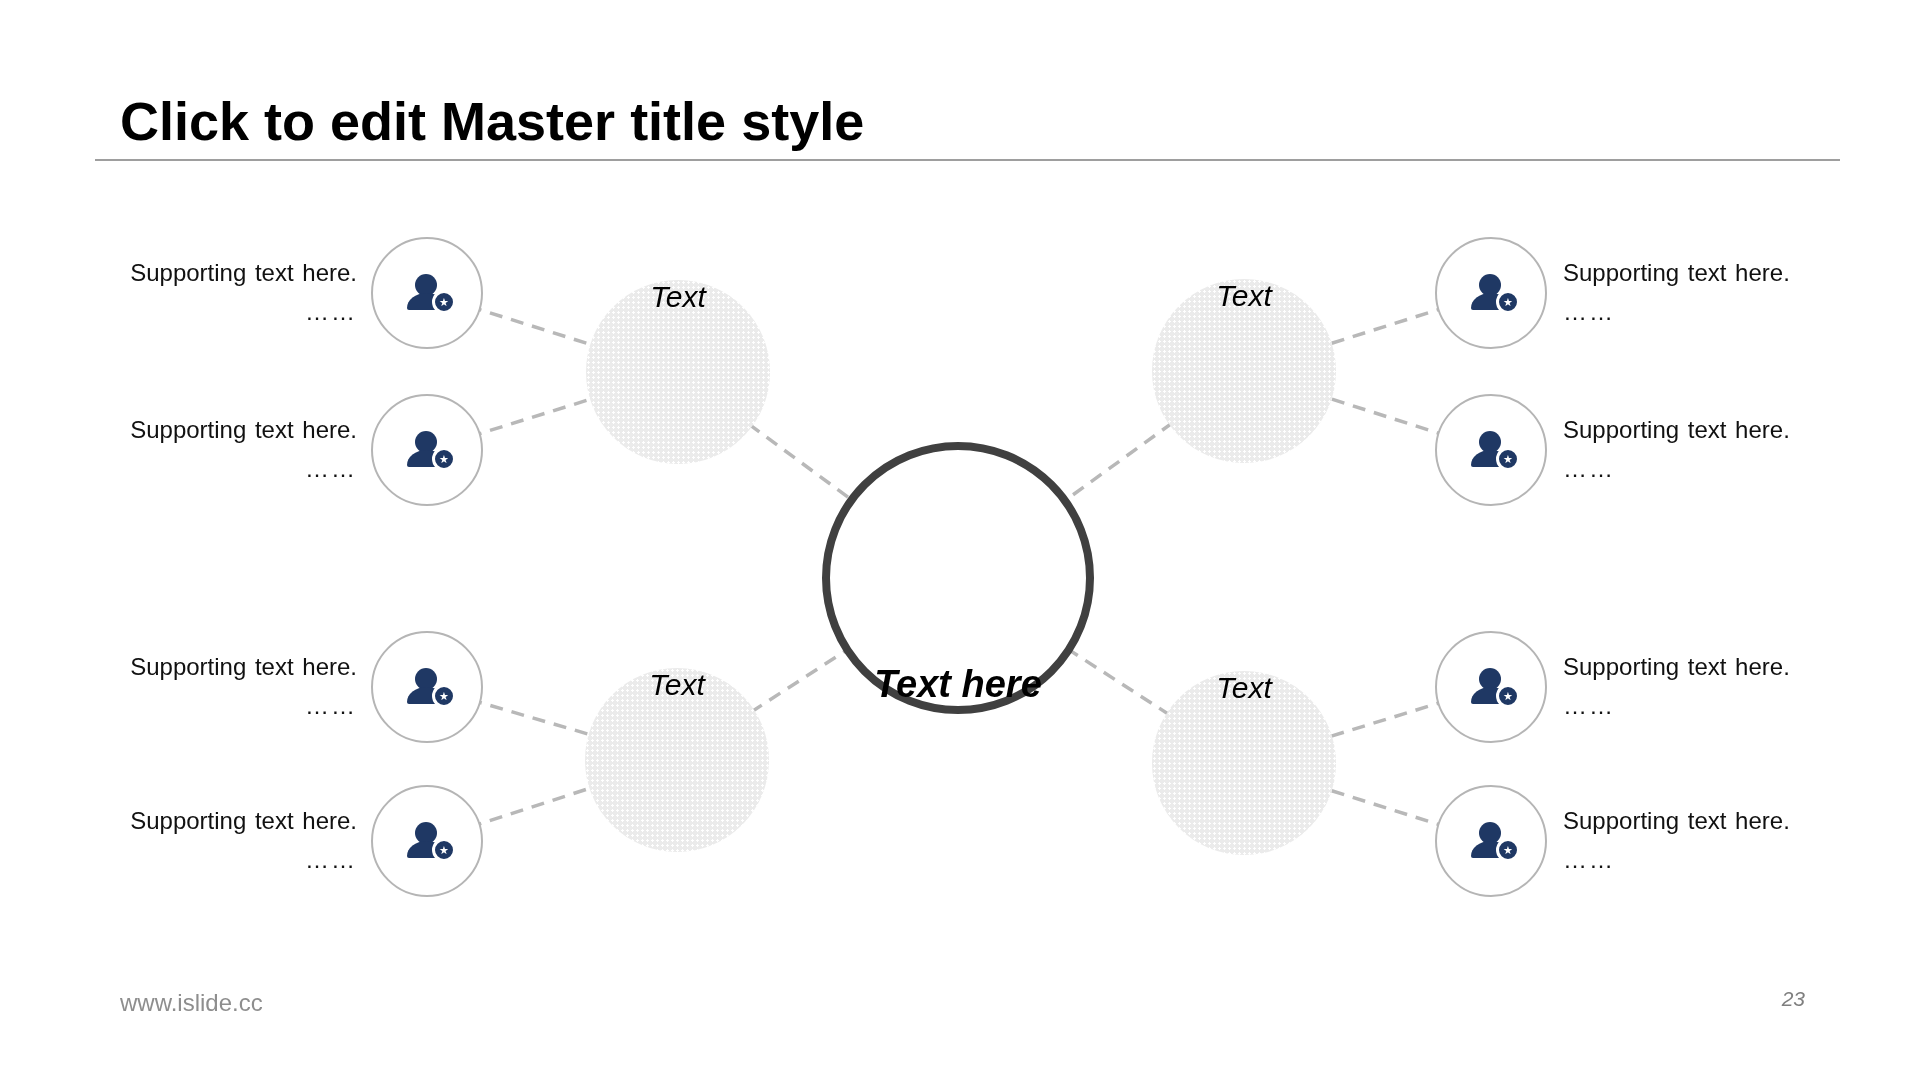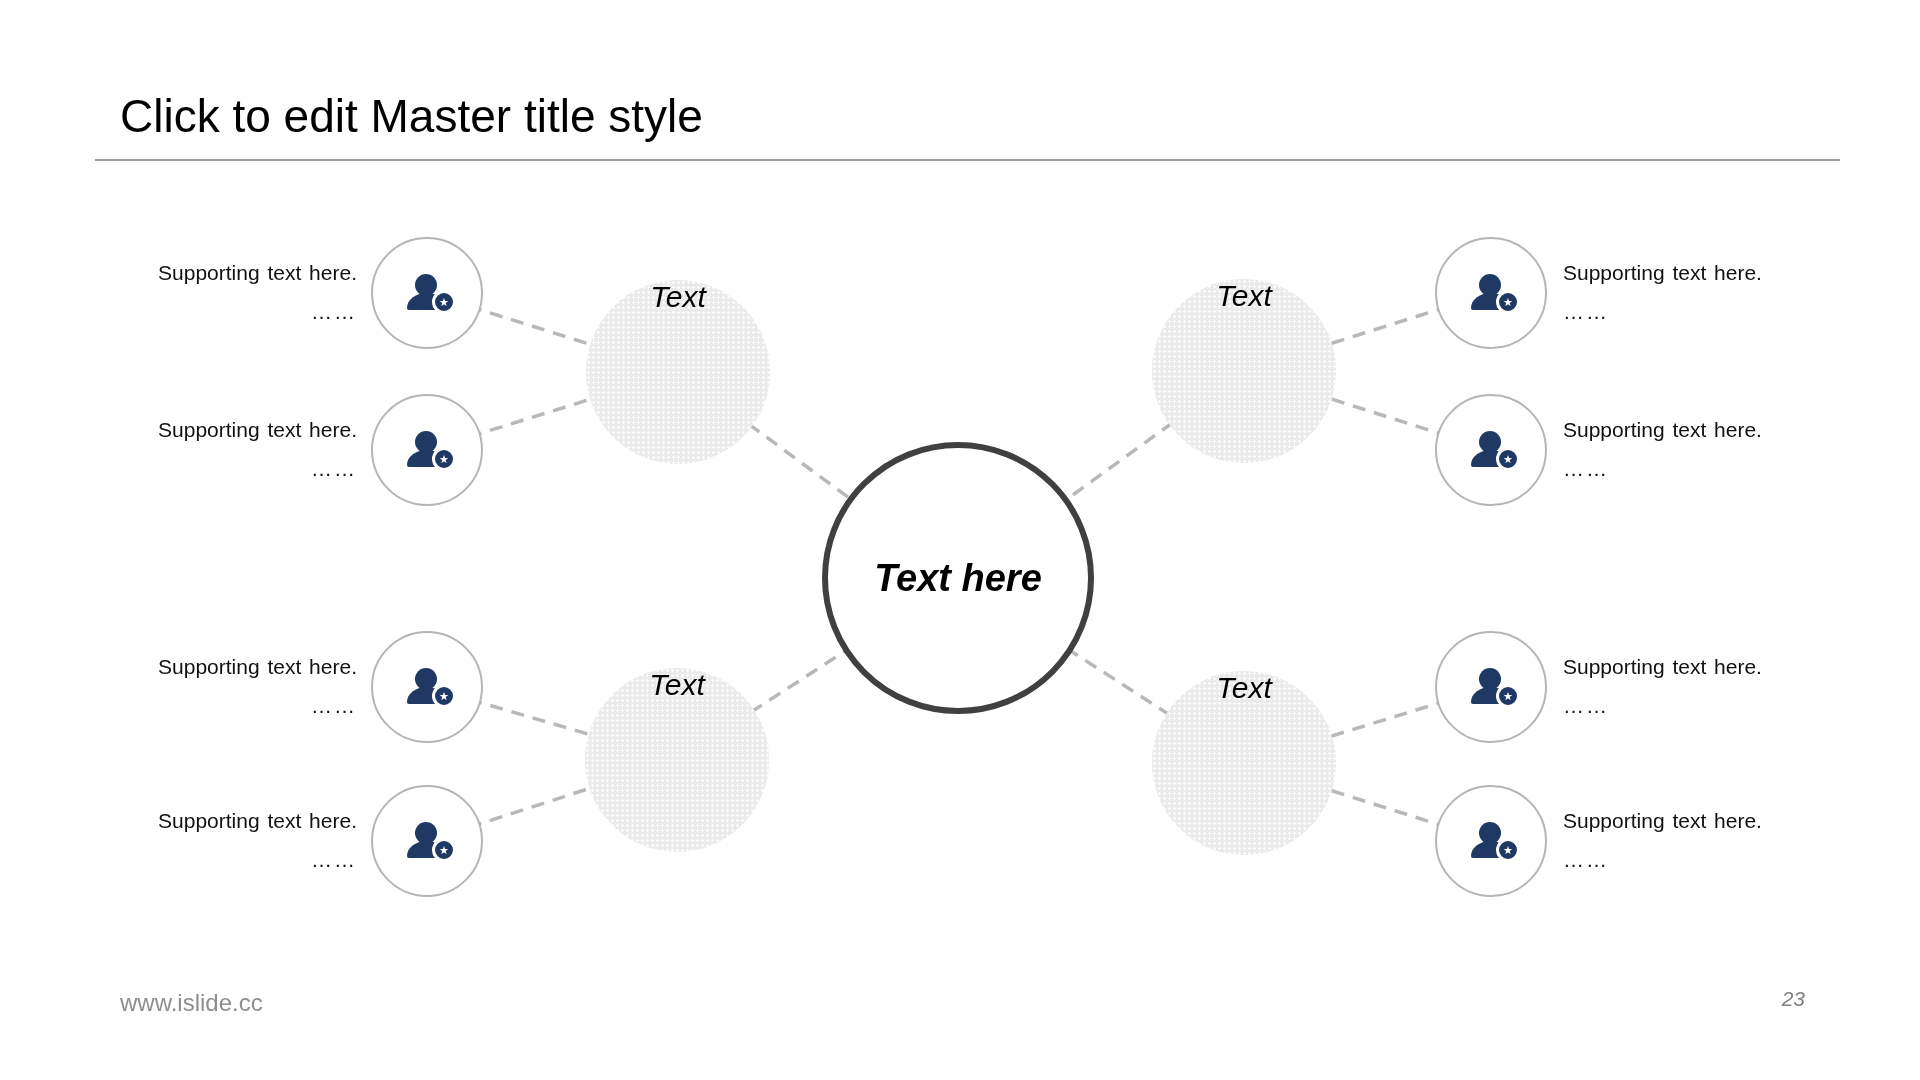--- a/index.html
+++ b/index.html
@@ -2,42 +2,42 @@
 <html><head>
 <meta charset="utf-8">
 <style>
   html,body{margin:0;padding:0;background:#ffffff;}
   .slide{
     position:relative;width:1920px;height:1080px;background:#ffffff;overflow:hidden;
     font-family:"Liberation Sans", sans-serif;color:#000;
   }
   .title{
     position:absolute;left:120px;top:90px;margin:0;
-    font-size:46px;font-weight:400;line-height:1.15;color:#000000;white-space:nowrap;
+    font-size:54px;font-weight:700;line-height:1.15;color:#000000;white-space:nowrap;
   }
   .title-rule{
     position:absolute;left:95px;top:159px;width:1745px;height:2px;background:#9e9e9e;
   }
   .connectors{position:absolute;left:0;top:0;z-index:1;}
   .group-circle{
     position:absolute;width:184px;height:184px;border-radius:50%;z-index:2;
     background-color:#ebebeb;
     background-image:radial-gradient(#ffffff 1.2px, rgba(255,255,255,0) 1.2px);
     background-size:5px 5px;
     display:flex;align-items:flex-start;justify-content:center;font-style:italic;
   }
   .group-label{font-size:30px;color:#000;}
   .gc-tl{left:586px;top:280px;}
   .gc-bl{left:585px;top:668px;}
   .gc-tr{left:1152px;top:279px;}
   .gc-br{left:1152px;top:671px;}
   .center-circle{
     position:absolute;left:822px;top:442px;width:272px;height:272px;box-sizing:border-box;
-    border:6px solid #404040;border-radius:50%;background:#ffffff;z-index:3;
-    display:flex;align-items:center;justify-content:center;
+    border:8px solid #404040;border-radius:50%;background:#ffffff;z-index:3;
+    display:flex;align-items:flex-end;justify-content:center;
   }
   .center-label{font-size:38px;font-weight:700;font-style:italic;color:#000;}
   .node-circle{
     position:absolute;width:112px;height:112px;box-sizing:border-box;z-index:3;
     border:2px solid #b5b5b5;border-radius:50%;background:#ffffff;
     display:flex;align-items:center;justify-content:center;
   }
   .nc-l1{left:371px;top:237px;} .nc-l2{left:371px;top:394px;}
   .nc-l3{left:371px;top:631px;} .nc-l4{left:371px;top:785px;}
   .nc-r1{left:1435px;top:237px;} .nc-r2{left:1435px;top:394px;}
@@ -50,21 +50,21 @@
     position:absolute;left:1px;top:19px;width:39px;height:17px;background:#1f3864;
     border-radius:19px 19px 2px 2px / 15px 15px 2px 2px;
   }
   .user-icon .badge{
     position:absolute;left:26px;top:16px;width:18px;height:18px;border-radius:50%;
     background:#1f3864;border:3px solid #ffffff;
     display:flex;align-items:center;justify-content:center;
   }
   .user-icon .badge span{color:#ffffff;font-size:11px;line-height:11px;}
   .support{
-    position:absolute;width:260px;font-size:21px;line-height:24px;color:#111111;z-index:2;word-spacing:2px;
+    position:absolute;width:260px;font-size:24px;line-height:24px;color:#111111;z-index:2;word-spacing:2px;
   }
   .support .dots{margin-top:15px;letter-spacing:2px;}
   .sb-left{right:1563px;text-align:right;}
   .sb-right{left:1563px;text-align:left;}
   .sb-1{top:261px;} .sb-2{top:418px;} .sb-3{top:655px;} .sb-4{top:809px;}
   .footer-site{position:absolute;left:120px;top:989px;font-size:24px;color:#8e8e8e;}
   .footer-page{position:absolute;right:115px;top:987px;font-size:21px;color:#7f7f7f;font-style:italic;}
 </style>
 </head>
 <body>

